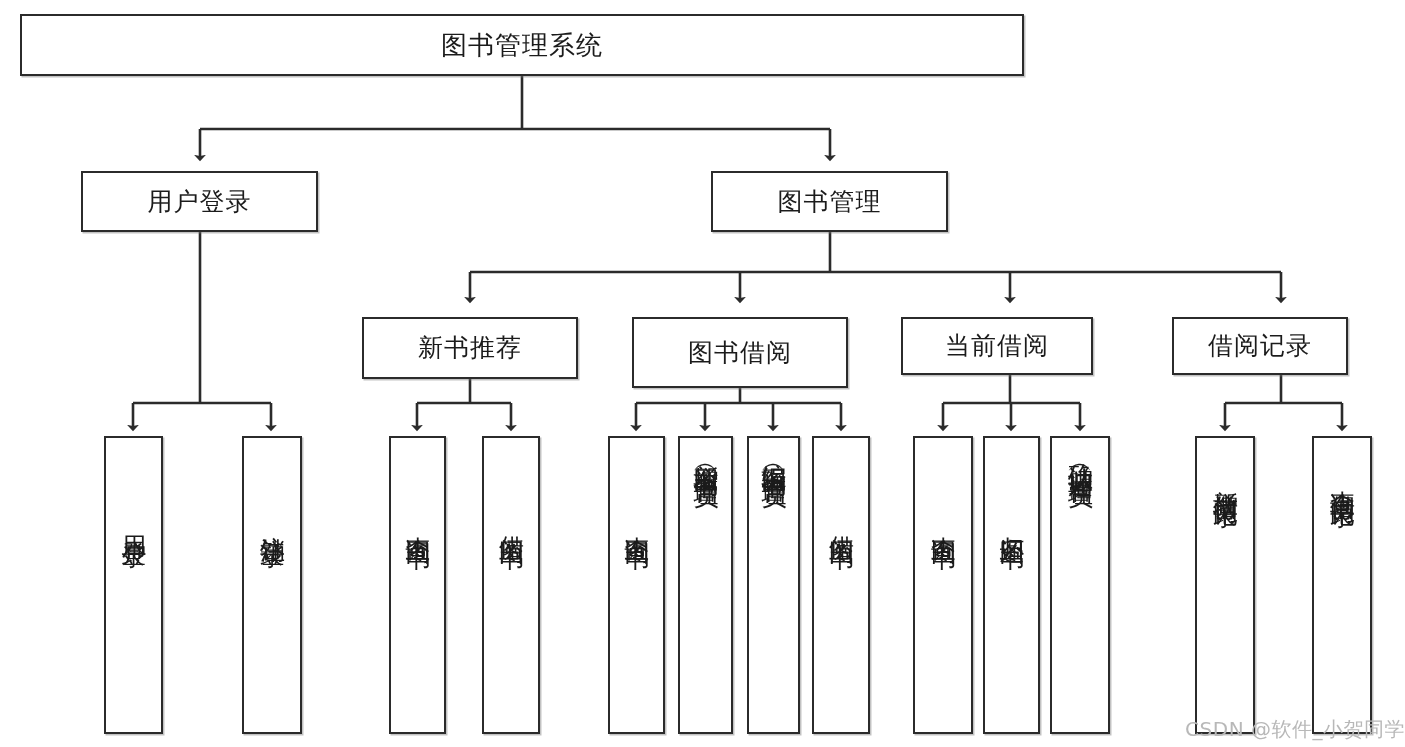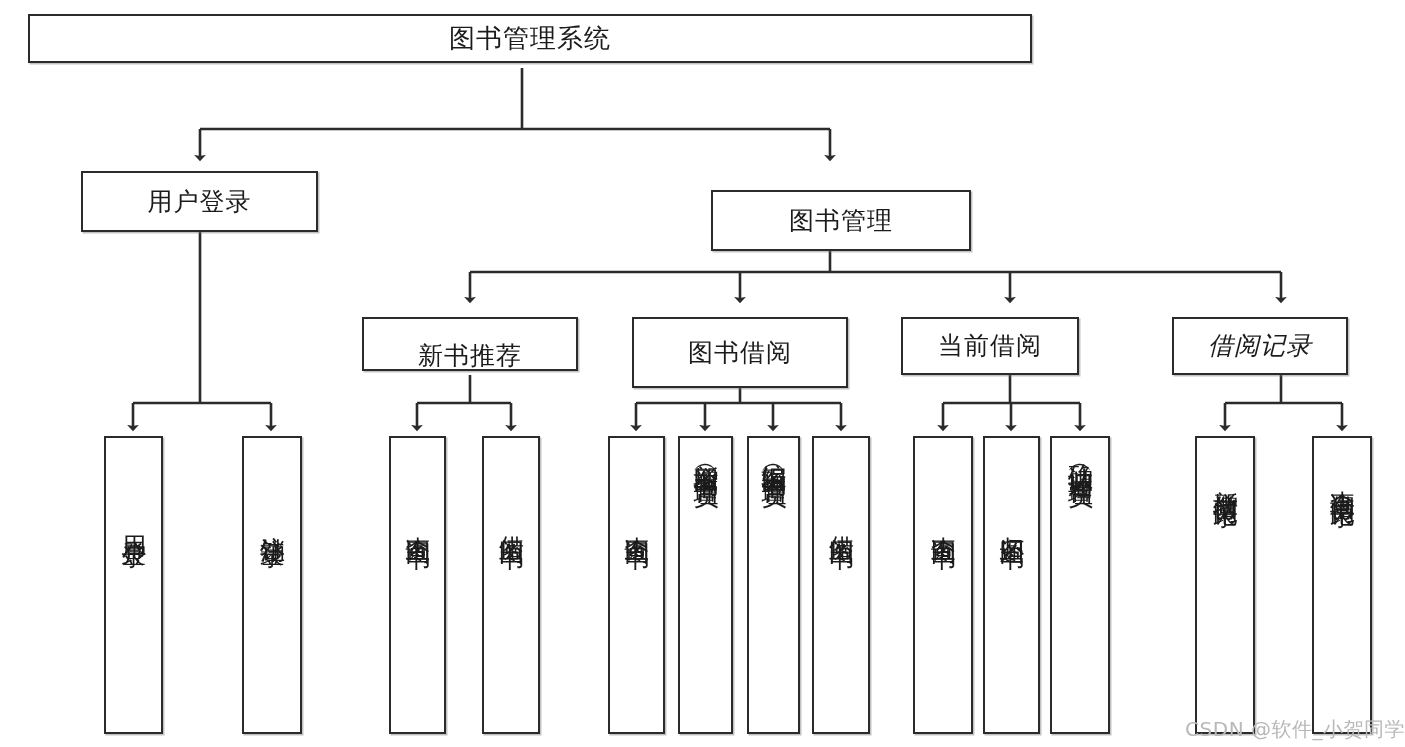--- a/index.html
+++ b/index.html
@@ -118,41 +118,41 @@
       <line x1="1011" y1="403" x2="1011" y2="428" marker-end="url(#arrow)"></line>
       <line x1="1080" y1="403" x2="1080" y2="428" marker-end="url(#arrow)"></line>
 
       <line x1="1281" y1="375" x2="1281" y2="403"></line>
       <line x1="1225" y1="403" x2="1342" y2="403"></line>
       <line x1="1225" y1="403" x2="1225" y2="428" marker-end="url(#arrow)"></line>
       <line x1="1342" y1="403" x2="1342" y2="428" marker-end="url(#arrow)"></line>
     </g>
   </svg>
 
-  <div class="node horiz root" style="left:28px; top:14px; width:1004px; height:49px;">
+  <div class="node horiz root" style="left:20px; top:14px; width:1004px; height:62px;">
     <span>图书管理系统</span>
   </div>
 
   <div class="node horiz" style="left:81px; top:171px; width:237px; height:61px;">
     <span>用户登录</span>
   </div>
-  <div class="node horiz" style="left:711px; top:171px; width:260px; height:61px;margin-top:19px;">
+  <div class="node horiz" style="left:711px; top:171px; width:237px; height:61px;">
     <span>图书管理</span>
   </div>
 
-  <div class="node horiz" style="left:362px; top:317px; width:216px; height:54px;align-items:flex-end;">
+  <div class="node horiz" style="left:362px; top:317px; width:216px; height:62px;">
     <span>新书推荐</span>
   </div>
   <div class="node horiz" style="left:632px; top:317px; width:216px; height:71px;">
     <span>图书借阅</span>
   </div>
-  <div class="node horiz" style="left:901px; top:317px; width:178px; height:58px;">
+  <div class="node horiz" style="left:901px; top:317px; width:192px; height:58px;">
     <span>当前借阅</span>
   </div>
-  <div class="node horiz" style="left:1172px; top:317px; width:176px; height:58px;font-style:italic;">
+  <div class="node horiz" style="left:1172px; top:317px; width:176px; height:58px;">
     <span>借阅记录</span>
   </div>
 
   <div class="node vert" style="left:104px; top:436px; width:59px; height:298px; padding-top:78px;">
     <span class="vert-text">用户登录</span>
   </div>
   <div class="node vert" style="left:242px; top:436px; width:60px; height:298px; padding-top:78px;">
     <span class="vert-text">注销登录</span>
   </div>
 

